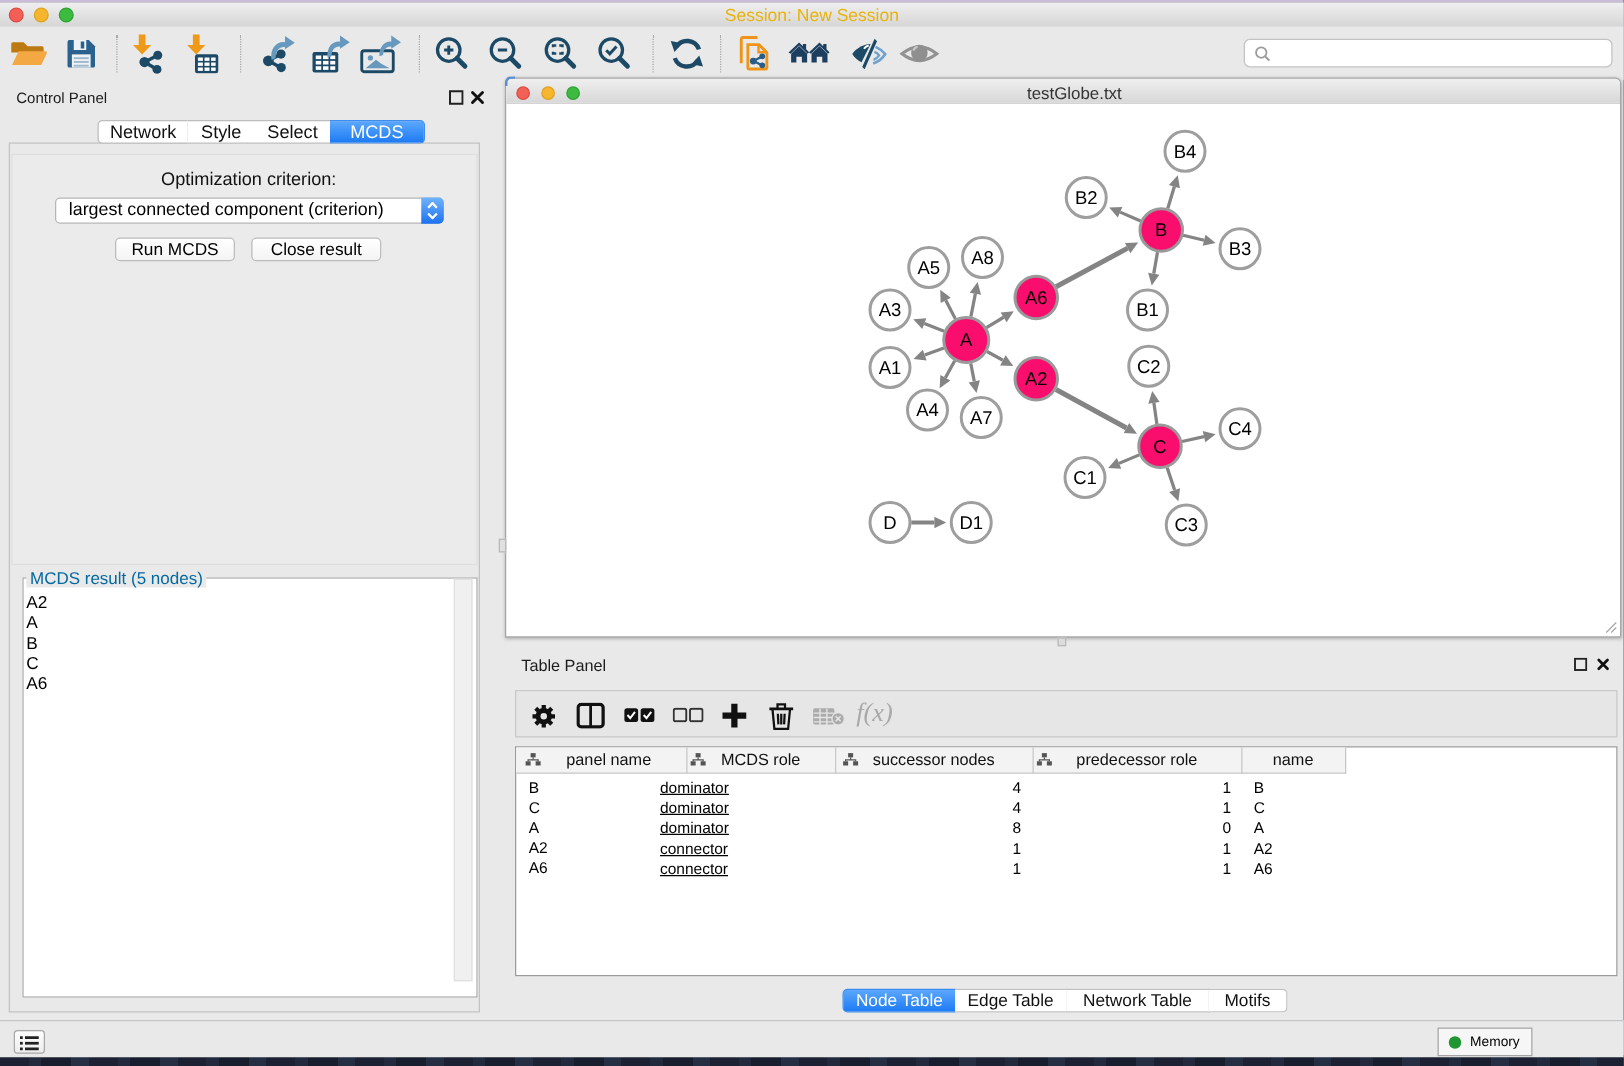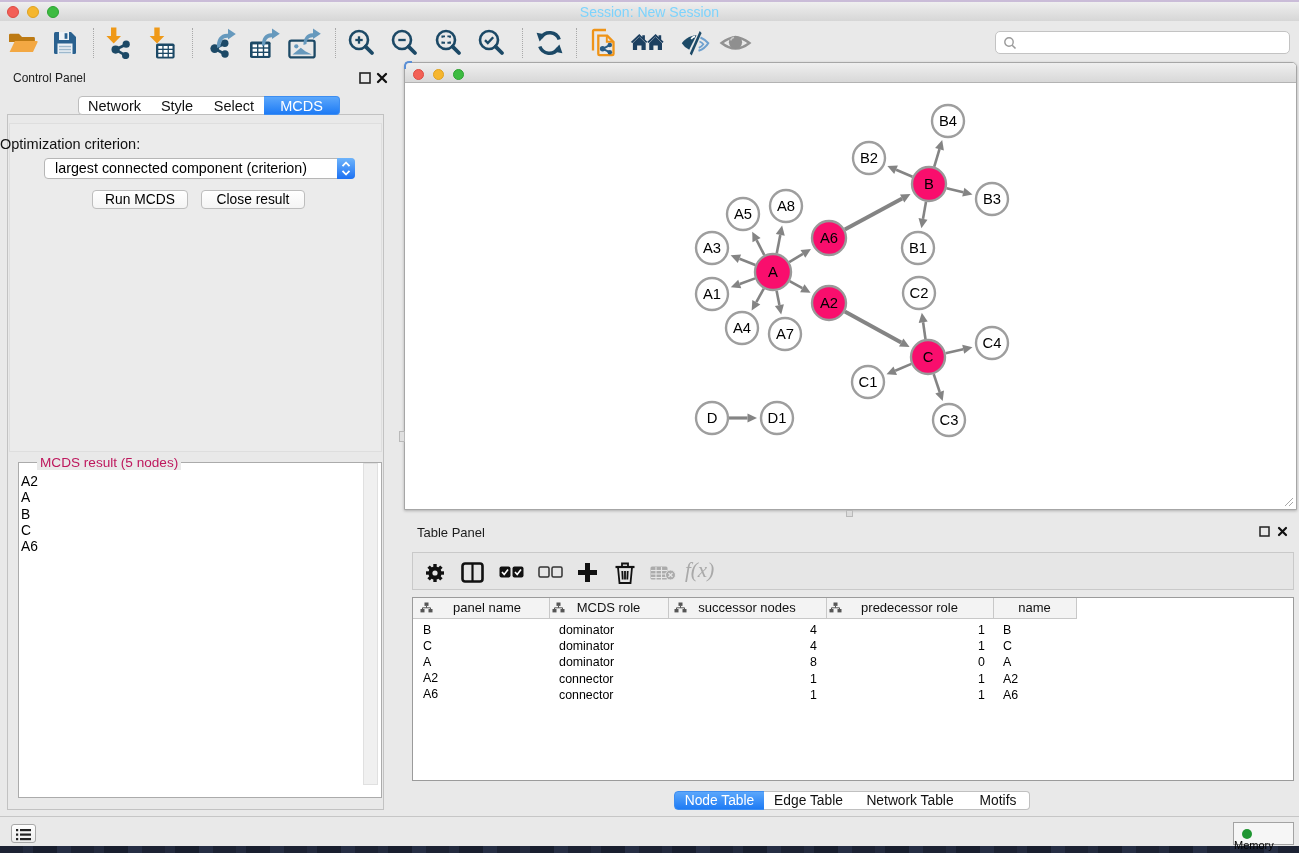--- a/index.html
+++ b/index.html
@@ -4,43 +4,43 @@
 <style>
 * { margin:0; padding:0; box-sizing:border-box; }
 html,body { width:1299px; height:853px; overflow:hidden; }
 body { font-family:"Liberation Sans", sans-serif; background:#20263a; position:relative; }
 .abs { position:absolute; }
 #topstrip { left:0; top:0; width:1299px; height:2px; background:#cabcd8; }
 #win { left:0; top:2px; width:1299px; height:844px; background:#e9e9e9; }
 #titlebar { left:0; top:2px; width:1299px; height:20px;
   background:linear-gradient(#efefef,#d6d6d6); border-bottom:1px solid #b1b1b1; }
 .tl { border-radius:50%; width:12px; height:12px; top:6px; }
-#title { width:100%; top:4px; text-align:center; font-size:14px; color:#7dd3fc; }
+#title { width:100%; top:4px; text-align:center; font-size:14px; color:#eab308; }
 #toolbar { left:0; top:21px; width:1299px; height:43px; background:#e9e9e9; }
 .tsep { top:28px; height:30px; width:0; border-left:1px dotted #a9a9a9; }
 .ticon { top:0; height:43px; display:flex; align-items:center; justify-content:center; }
 #search { left:995px; top:31px; width:295px; height:23px; background:#fff;
   border:1px solid #c3c3c3; border-radius:5px; }
 #bottomstrip { left:0; top:846px; width:1299px; height:7px;
   background:repeating-linear-gradient(90deg,#1c2233 0 23px,#232a3e 23px 33px,#181e2e 33px 57px,#262e44 57px 71px); }
 
 #cp-title { left:13px; top:71px; font-size:12px; color:#1c1c1c; }
 #cp-box { left:7px; top:114px; width:377px; height:696px; border:1px solid #c2c2c2; }
 #cp-inner { left:9px; top:123px; width:373px; height:329px; border:1px solid #dedede; background:#ebebeb; }
 .seg { position:absolute; top:96px; height:19px; background:#fff; border:1px solid #bdbdbd;
   font-size:14.5px; color:#111; text-align:center; line-height:18px; }
-#opt-label { left:0px; top:136px; width:398px; text-align:left; font-size:14.5px; color:#111; }
+#opt-label { left:0px; top:136px; width:398px; text-align:center; font-size:14.5px; color:#111; }
 #dropdown { left:44px; top:158px; width:311px; height:21px; background:#fff;
   border:1px solid #b6b6b6; border-radius:4px; font-size:14.3px; color:#000; line-height:19px; padding-left:10px; }
 #dd-btn { left:337px; top:158px; width:18px; height:21px; border-radius:0 4px 4px 0;
   background:linear-gradient(#6eb4fb,#1d71f3); }
 .btn { position:absolute; top:190px; height:19px; background:linear-gradient(#ffffff,#f4f4f4); border:1px solid #bdbdbd;
   border-radius:4px; font-size:13.8px; color:#000; text-align:center; line-height:17px; }
 #groupbox { left:18px; top:462px; width:364px; height:336px; border:1px solid #ababab; }
-#gb-title { left:21px; top:455px; font-size:13.6px; color:#be185d; background:#e9e9e9; padding:0 3px;margin-left:16px; }
+#gb-title { left:21px; top:455px; font-size:13.6px; color:#0369a1; background:#e9e9e9; padding:0 3px; }
 #gb-list { left:19px; top:463px; width:362px; height:334px; background:#fff; font-size:13.8px; color:#000; }
 #gb-items { left:2px; top:11px; line-height:16.3px; }
 #gb-scroll { left:344px; top:0px; width:15px; height:322px; background:#f0f0f0; border:1px solid #e0e0e0; }
 
 #netwin { left:404px; top:62px; width:893px; height:448px; background:#fff;
   border:1px solid #a6a6a6; border-radius:5px 5px 0 0; box-shadow:0 1px 3px rgba(0,0,0,0.25); }
 #net-titlebar { left:0; top:0; width:891px; height:20px; background:linear-gradient(#efefef,#d8d8d8);
   border-bottom:1px solid #b3b3b3; border-radius:4px 4px 0 0; }
 .ntl { border-radius:50%; width:11px; height:11px; top:6px; }
 #net-title { width:100%; top:4px; text-align:center; font-size:13.5px; color:#333; padding-left:18px; }
@@ -55,21 +55,21 @@
 .th { position:absolute; top:600px; font-size:13px; color:#111; }
 .hicon { width:13px; height:11px; }
 .trow { position:absolute; font-size:12.4px; color:#000; line-height:16.2px; }
 
 .btab { position:absolute; top:791px; height:19px; background:#fff; border:1px solid #c0c0c0;
   font-size:13.8px; color:#111; text-align:center; line-height:18px; }
 
 #statusbar { left:0; top:816px; width:1299px; height:28px; background:#e9e9e9; border-top:1px solid #c6c6c6; }
 #listbtn { left:11px; top:824px; width:25px; height:19px; border:1px solid #a8a8a8; border-radius:3px;
   background:linear-gradient(#fefefe,#ededed); }
-#membtn { left:1233px; top:822px; width:61px; height:23px; border:1px solid #a3a3a3; background:#f6f6f6;
+#membtn { left:1150px; top:822px; width:76px; height:23px; border:1px solid #a3a3a3; background:#f6f6f6;
   font-size:11px; color:#000; }
 .blue { background:linear-gradient(#5ba7fb,#1e7bf5); color:#fff !important; border-color:#3d8df0 !important; }
 </style>
 </head>
 <body>
 <div class="abs" id="win"></div>
 <div class="abs" id="topstrip"></div>
 <div class="abs" id="bottomstrip"></div>
 
 <div class="abs" id="titlebar"></div>
@@ -279,20 +279,21 @@
   <div class="abs" id="gb-scroll"></div>
   <div class="abs" id="gb-items">A2<br>A<br>B<br>C<br>A6</div>
 </div>
 <div class="abs" id="gb-title">MCDS result (5 nodes)</div>
 
 <div class="abs" id="netwin">
 <div class="abs" id="net-titlebar"></div>
 <div class="abs ntl" style="left:8px; background:#f36156; border:1px solid #dd4b42;"></div>
 <div class="abs ntl" style="left:28px; background:#f6b62e; border:1px solid #e0a21f;"></div>
 <div class="abs ntl" style="left:48px; background:#3dbb41; border:1px solid #2ca332;"></div>
+<div class="abs" id="net-title">testGlobe.txt</div>
 <div class="abs" style="left:0;top:21px;">
 <svg id="graph" width="891" height="425" viewBox="0 0 891 425">
 <line x1="359.3" y1="171.1" x2="351.6" y2="156.2" stroke="#848484" stroke-width="2.6"></line>
 <polygon points="347.2,147.8 355.6,154.1 347.5,158.3" fill="#848484"></polygon>
 <line x1="371.7" y1="169.4" x2="375.3" y2="150.9" stroke="#848484" stroke-width="2.6"></line>
 <polygon points="377.1,141.6 379.8,151.8 370.8,150.1" fill="#848484"></polygon>
 <line x1="350.3" y1="181.0" x2="334.5" y2="174.8" stroke="#848484" stroke-width="2.6"></line>
 <polygon points="325.6,171.3 336.1,170.5 332.8,179.1" fill="#848484"></polygon>
 <line x1="350.1" y1="194.4" x2="334.8" y2="200.0" stroke="#848484" stroke-width="2.6"></line>
 <polygon points="325.8,203.2 333.2,195.7 336.3,204.3" fill="#848484"></polygon>
@@ -473,21 +474,21 @@
 <rect x="8.5" y="7" width="4" height="3.4" fill="#555"></rect>
 <path d="M6.5 4 V5.8 M2.5 7 V5.8 H10.5 V7" fill="none" stroke="#555" stroke-width="1"></path>
 </g>
 </defs>
   </svg>
 <div class="abs trow" style="left:423px;top:622px;">B</div>
 <div class="abs trow" style="left:423px;top:638px;">C</div>
 <div class="abs trow" style="left:423px;top:654px;">A</div>
 <div class="abs trow" style="left:423px;top:670px;">A2</div>
 <div class="abs trow" style="left:423px;top:686px;">A6</div>
-<div class="abs trow" style="left:559px;top:622px;">dominator<br>dominator<br>dominator<br>connector<br>connector</div>
+<div class="abs trow" style="left:528px;top:622px;text-decoration:underline;">dominator<br>dominator<br>dominator<br>connector<br>connector</div>
 <div class="abs trow" style="left:740px;top:622px;width:77px;text-align:right;">4<br>4<br>8<br>1<br>1</div>
 <div class="abs trow" style="left:910px;top:622px;width:75px;text-align:right;">1<br>1<br>0<br>1<br>1</div>
 <div class="abs trow" style="left:1003px;top:622px;">B<br>C<br>A<br>A2<br>A6</div>
 
 <div class="abs btab blue" style="left:674px;width:91px;border-radius:4px 0 0 4px;">Node Table</div>
 <div class="abs btab" style="left:764px;width:90px;border-left:none;">Edge Table</div>
 <div class="abs btab" style="left:853px;width:115px;border-left:none;">Network Table</div>
 <div class="abs btab" style="left:967px;width:63px;border-left:none;border-radius:0 4px 4px 0;">Motifs</div>
 
 <div class="abs" id="statusbar"></div>

